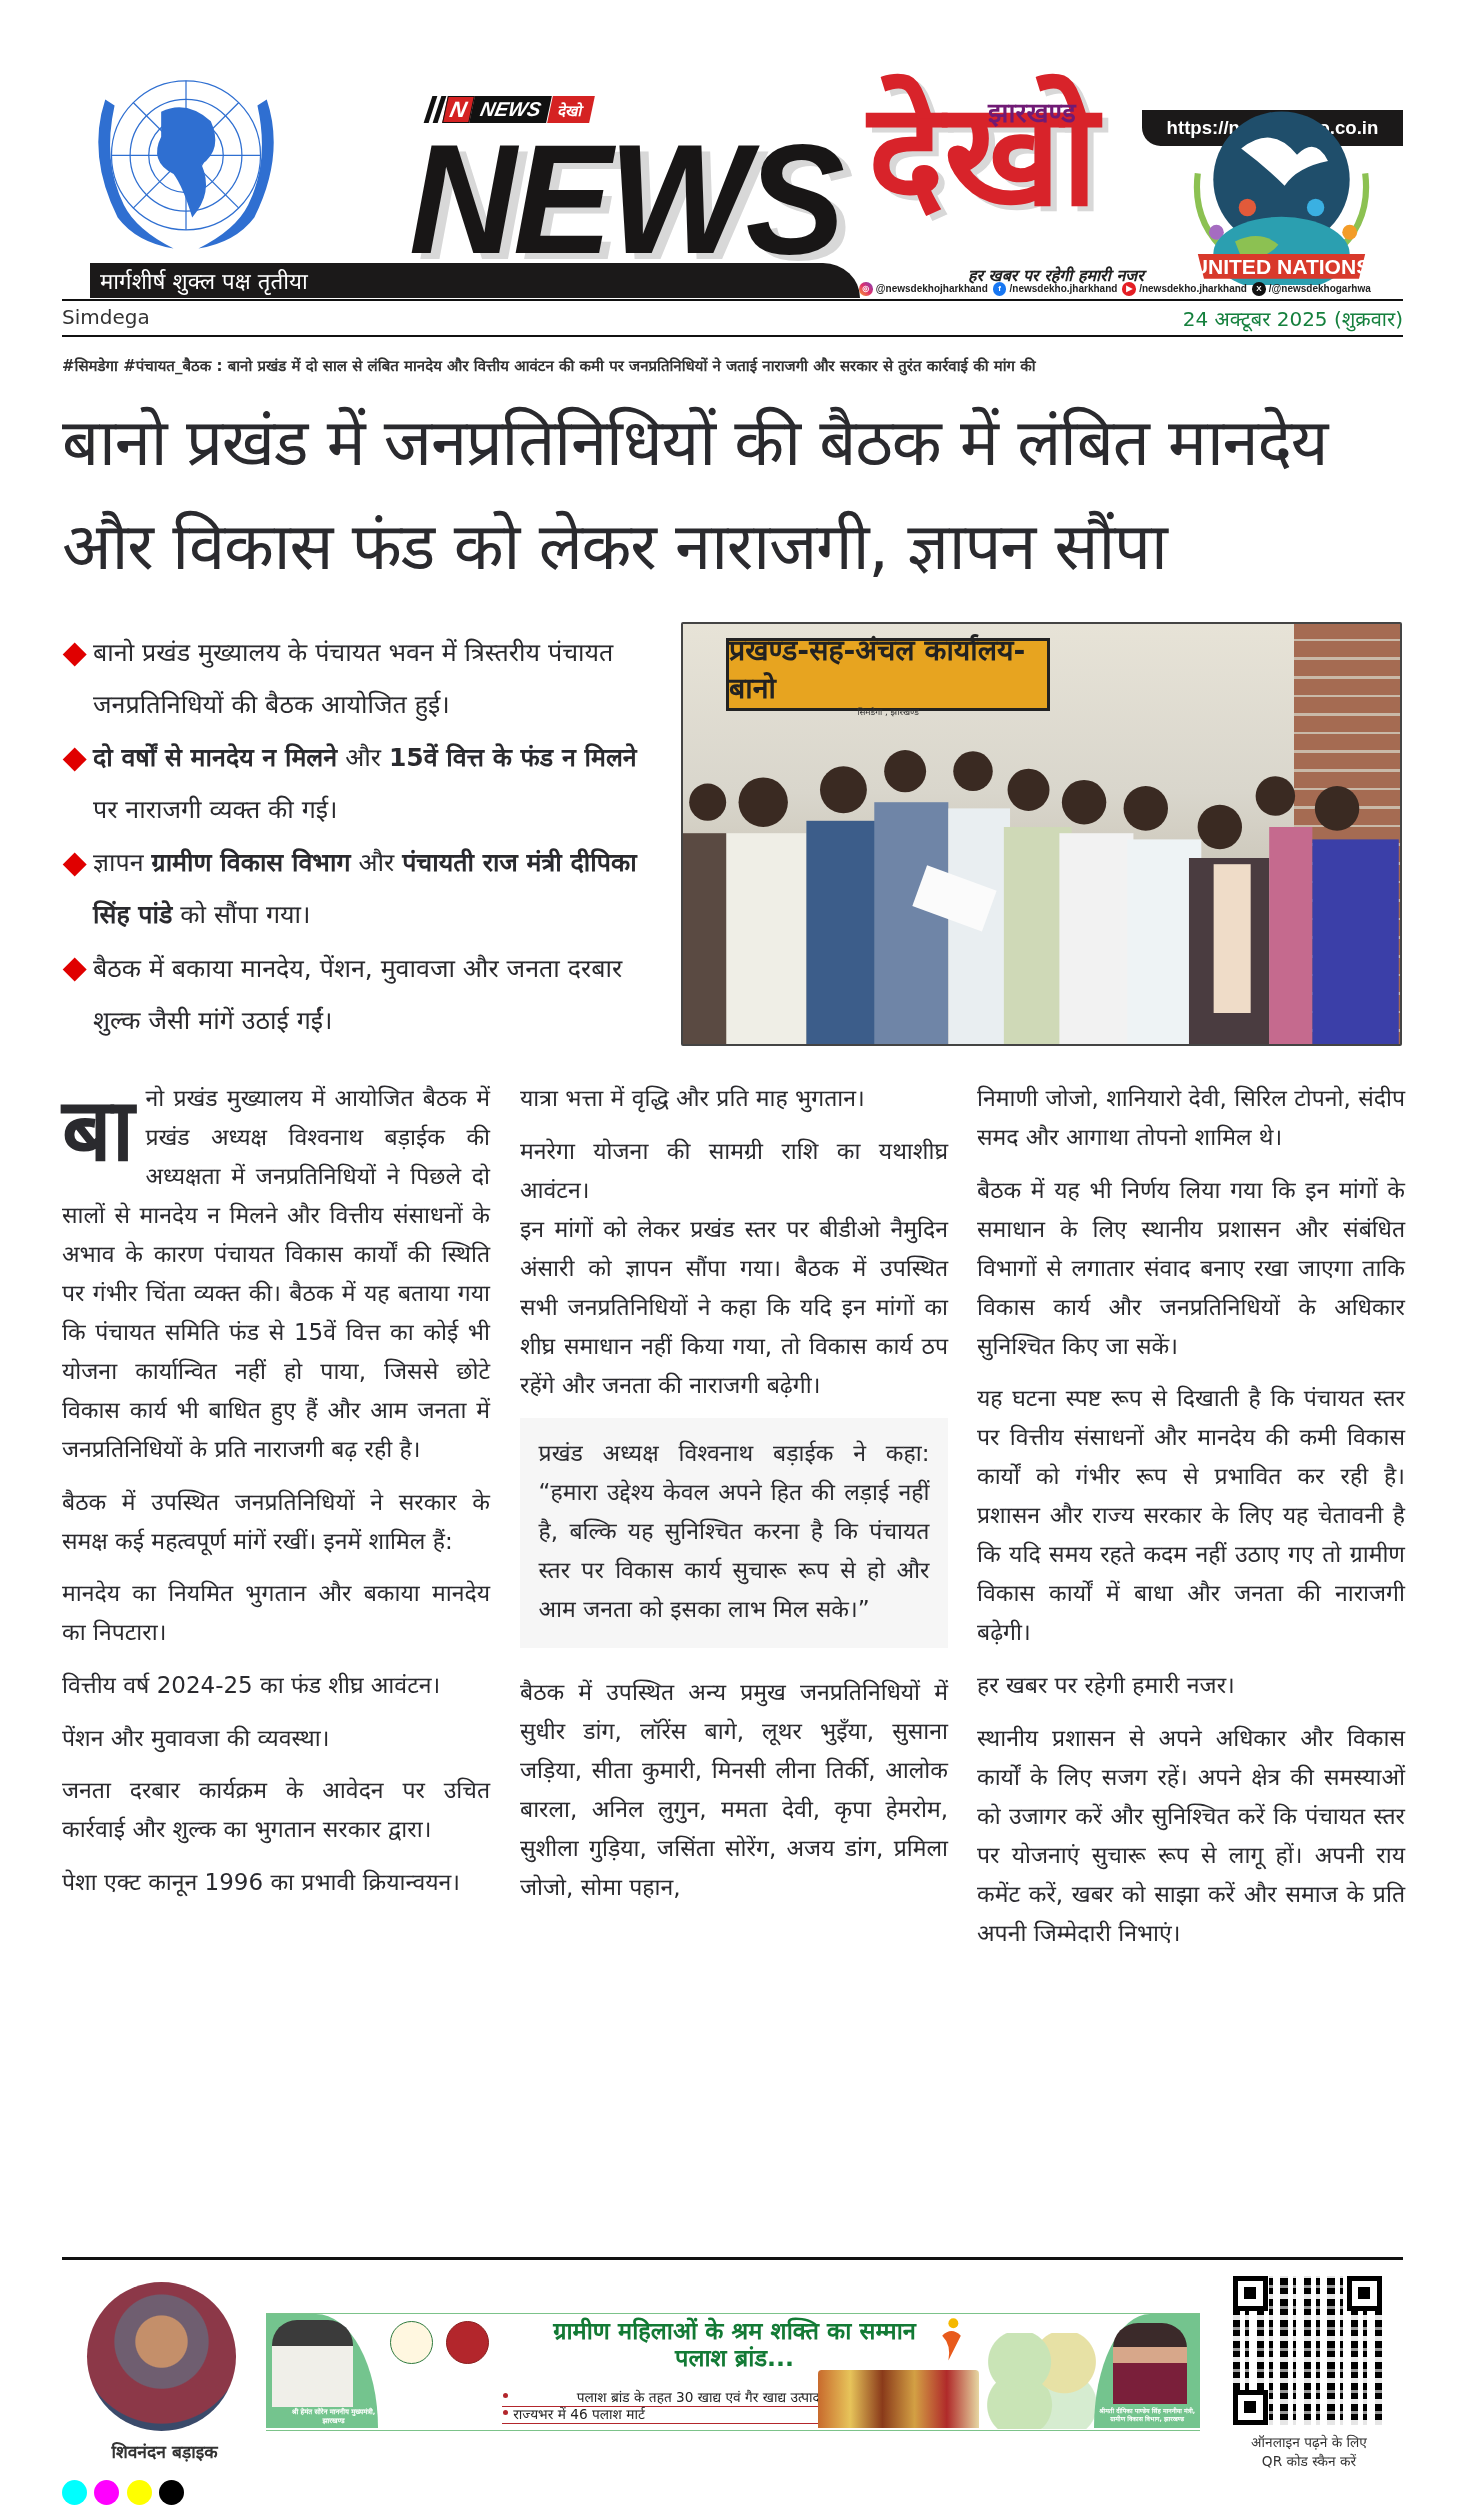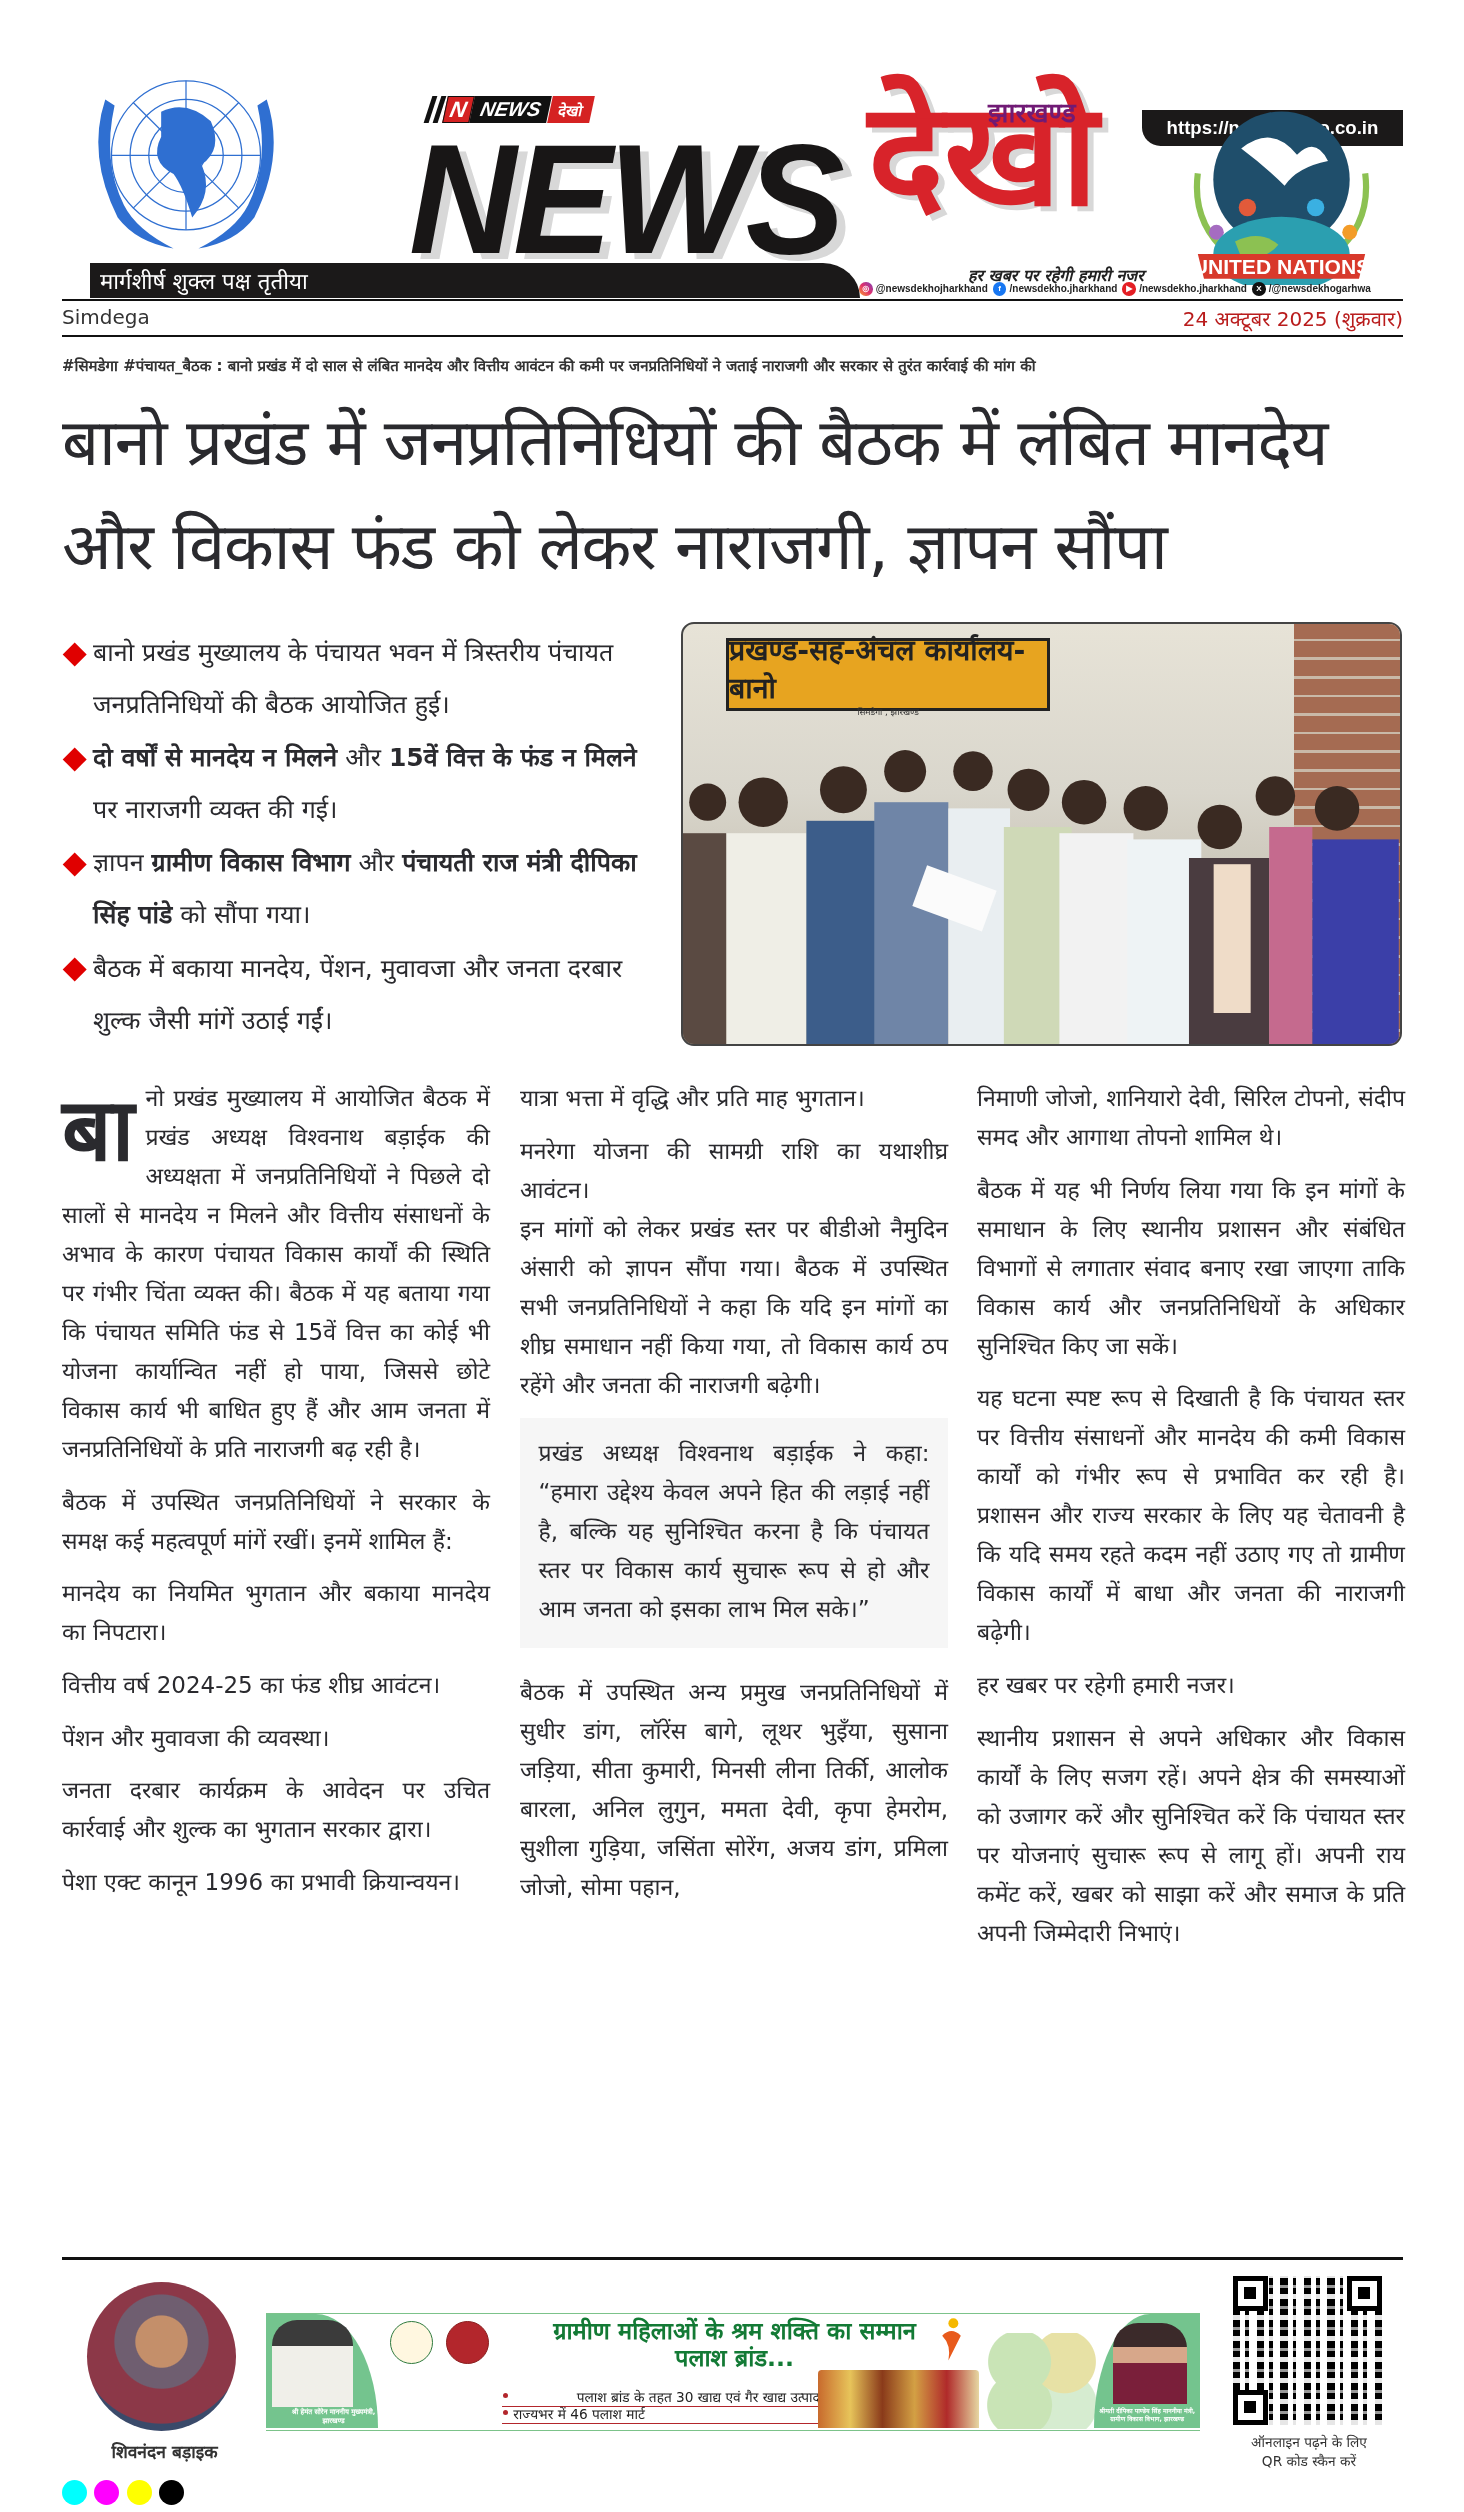--- a/index.html
+++ b/index.html
@@ -28,33 +28,33 @@
   .social-row { position: absolute; left: 797px; top: 226px; display: flex; align-items: center; gap: 5px; font-family: "Liberation Sans", sans-serif; font-weight: bold; font-size: 10px; color: #222; }
   .social-item { display: flex; align-items: center; gap: 3.1px; }
   .sicon { width: 13.7px; height: 13.7px; border-radius: 50%; display: inline-flex; align-items: center; justify-content: center; color: #fff; font-size: 8px; font-weight: bold; }
   .sicon.ig { background: linear-gradient(45deg,#f9a12e,#e1306c,#7b3fb8); }
   .sicon.fb { background: #1877f2; }
   .sicon.yt { background: #e41e24; }
   .sicon.x { background: #111; }
 
   .rule-1 { position: absolute; left: 0; top: 243px; width: 1341px; height: 1.9px; background: #111; }
   .place { position: absolute; left: 0; top: 249px; font-size: 20px; color: #333; }
-  .date { position: absolute; right: 0; top: 249px; font-size: 20px; color: #b91c1c; }
+  .date { position: absolute; right: 0; top: 249px; font-size: 20px; color: #15803d; }
   .rule-2 { position: absolute; left: 0; top: 279px; width: 1341px; height: 1.9px; background: #111; }
 
   
   .hashtag { position: absolute; left: 62px; top: 355px; width: 1353px; font-size: 15px; font-weight: bold; color: #333; white-space: nowrap; }
   .headline { position: absolute; left: 62px; top: 391px; width: 1353px; font-size: 65px; font-weight: normal; color: #2a2a2e; line-height: 104px; letter-spacing: -1.2px; }
 
   
   .highlights { position: absolute; left: 62px; top: 627px; width: 596px; }
   .hl-item { position: relative; padding-left: 31px; font-size: 25px; line-height: 52px; margin-bottom: 1.2px; }
   .hl-item .diamond { position: absolute; left: 3.7px; top: 18.6px; width: 17.4px; height: 17.4px; background: #e00000; transform: rotate(45deg); }
   .hl-item b { font-weight: bold; }
-  .photo { position: absolute; left: 681px; top: 622px; width: 721px; height: 424px; border: 2.5px solid #444; border-radius: 13px; overflow: hidden; background: linear-gradient(180deg,#e7e3d7 0%,#d9d6cc 40%,#b2a996 100%); }
+  .photo { position: absolute; left: 681px; top: 622px; width: 721px; height: 424px; border: 2.5px solid #444; border-radius: 2px; overflow: hidden; background: linear-gradient(180deg,#e7e3d7 0%,#d9d6cc 40%,#b2a996 100%); }
   .photo .sign { position: absolute; left: 43px; top: 13.7px; width: 324px; height: 73px; background: #e7a420; border: 3.7px solid #222; display:flex; flex-direction:column; align-items:center; justify-content:center; }
   .photo .sign-text { font-weight: bold; font-size: 28.5px; color: #222; }
   .photo .sign-sub { font-size: 8.7px; color: #333; }
   .photo .brick { position: absolute; right: 0; top: 0; width: 106px; height: 424px; background: repeating-linear-gradient(0deg,#a56b52 0 16px,#c9b9a8 16px 18.6px); }
   .photo .crowd { position: absolute; left: 0; bottom: 0; width: 100%; height: 310px; }
 
   
   .col { position: absolute; top: 1079px; width: 428px; font-size: 23px; line-height: 39px; text-align: justify; color: #2a2a2e; }
   .col p { margin-bottom: 13.7px; }
   .col p.tight { margin-bottom: 0; }

